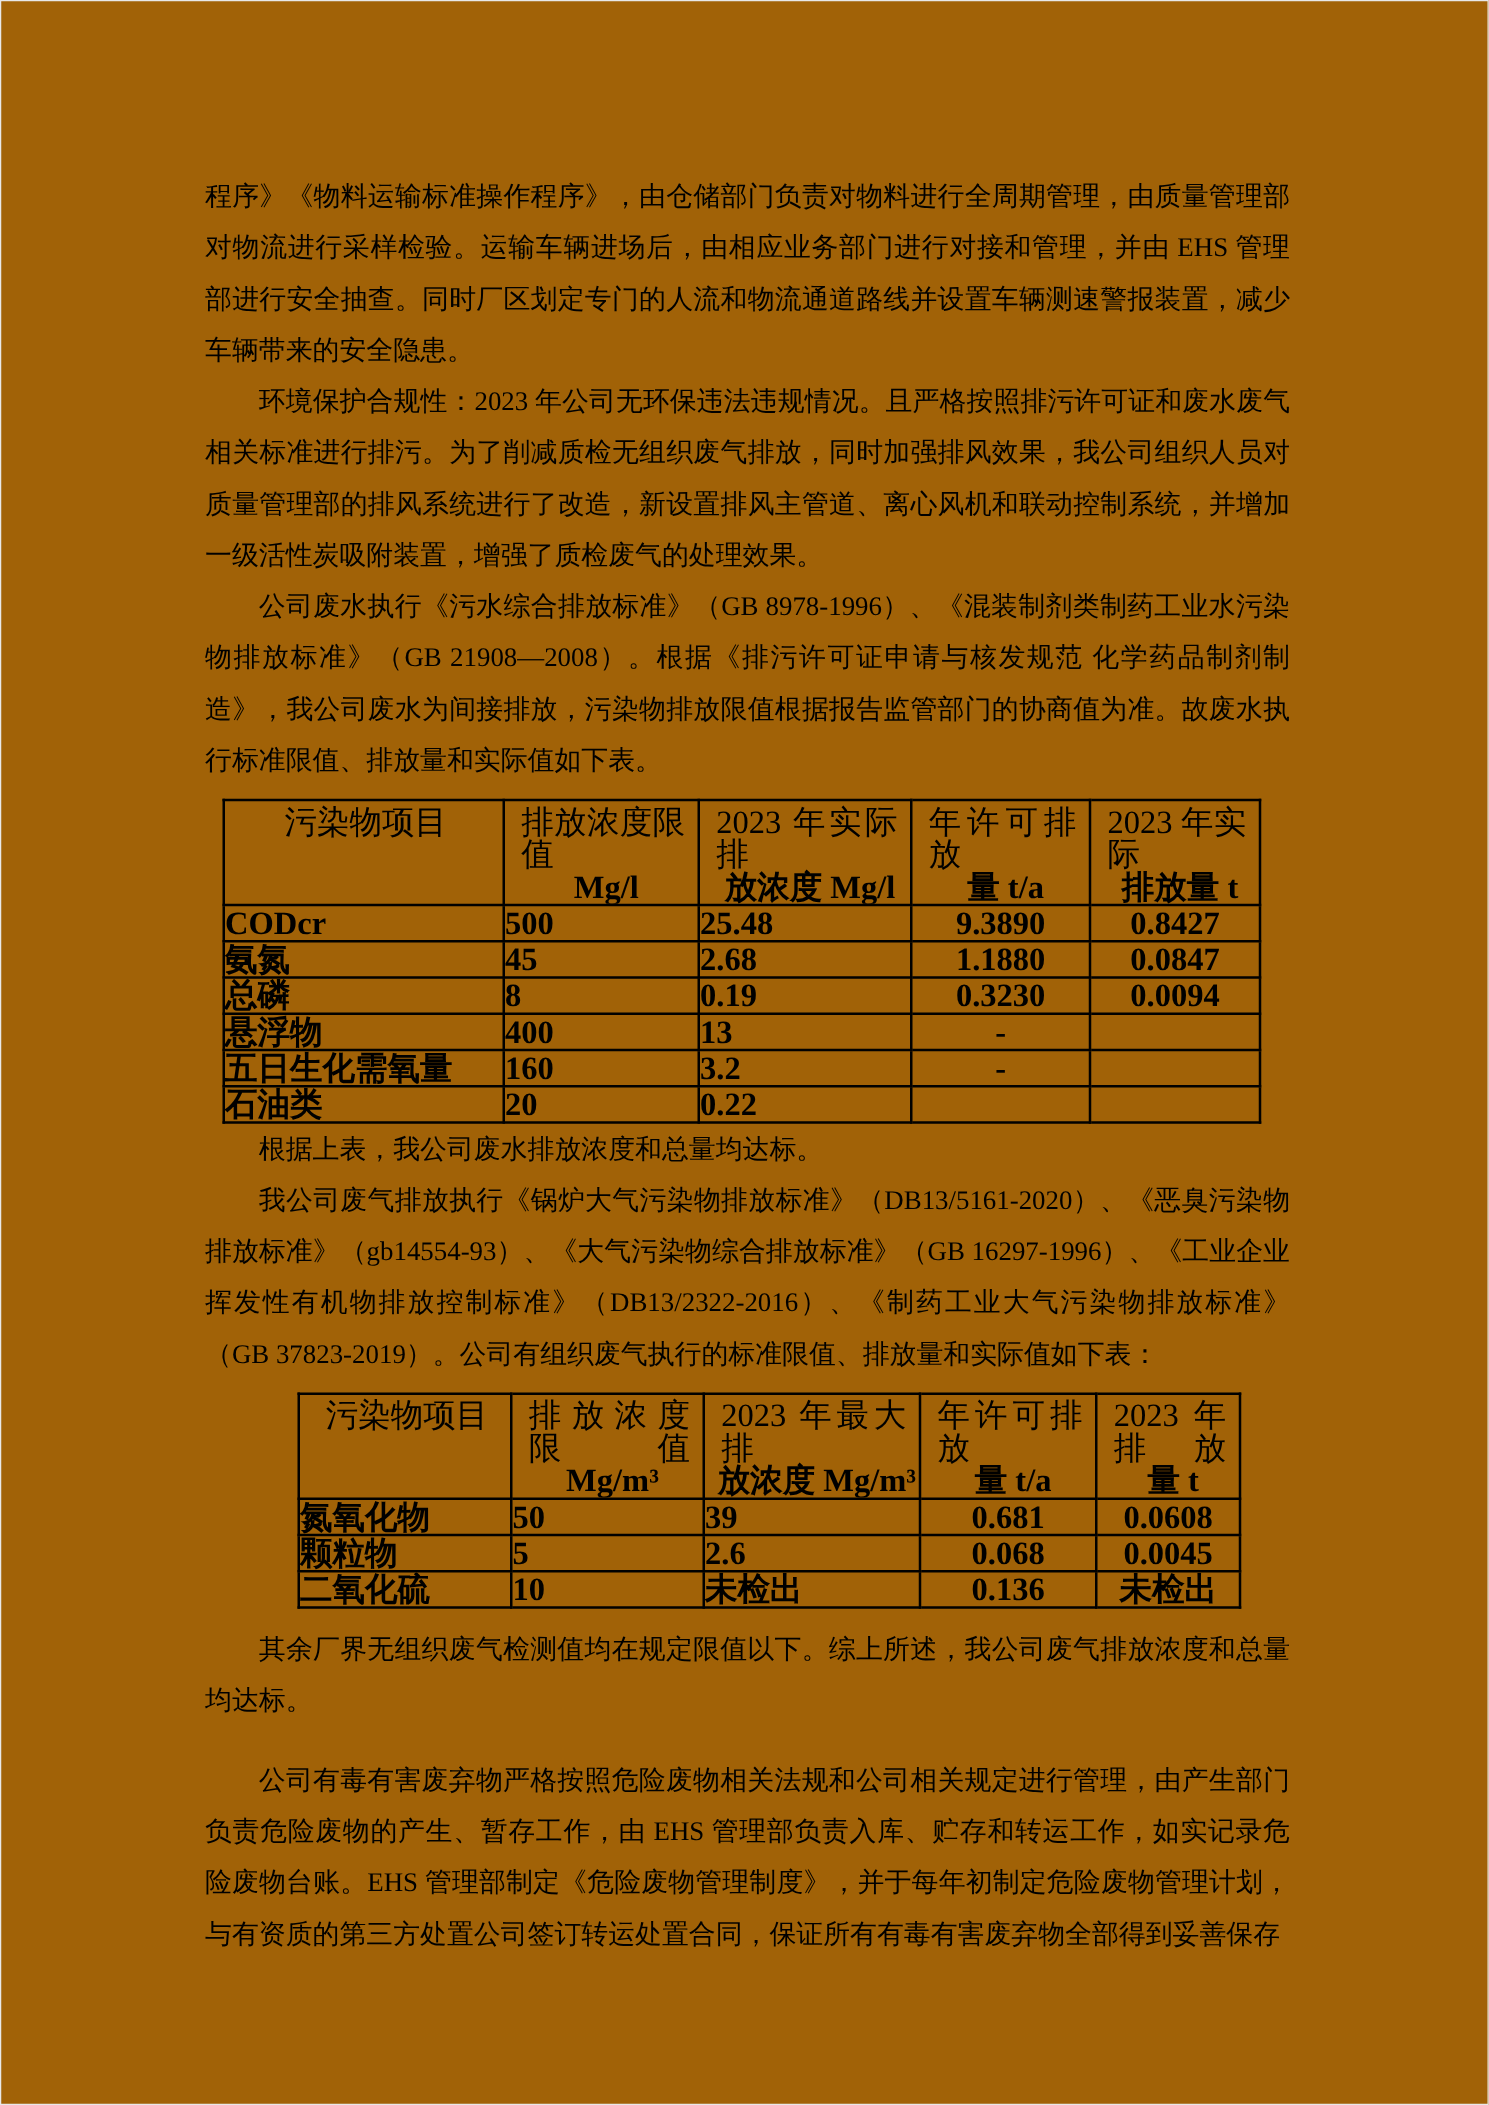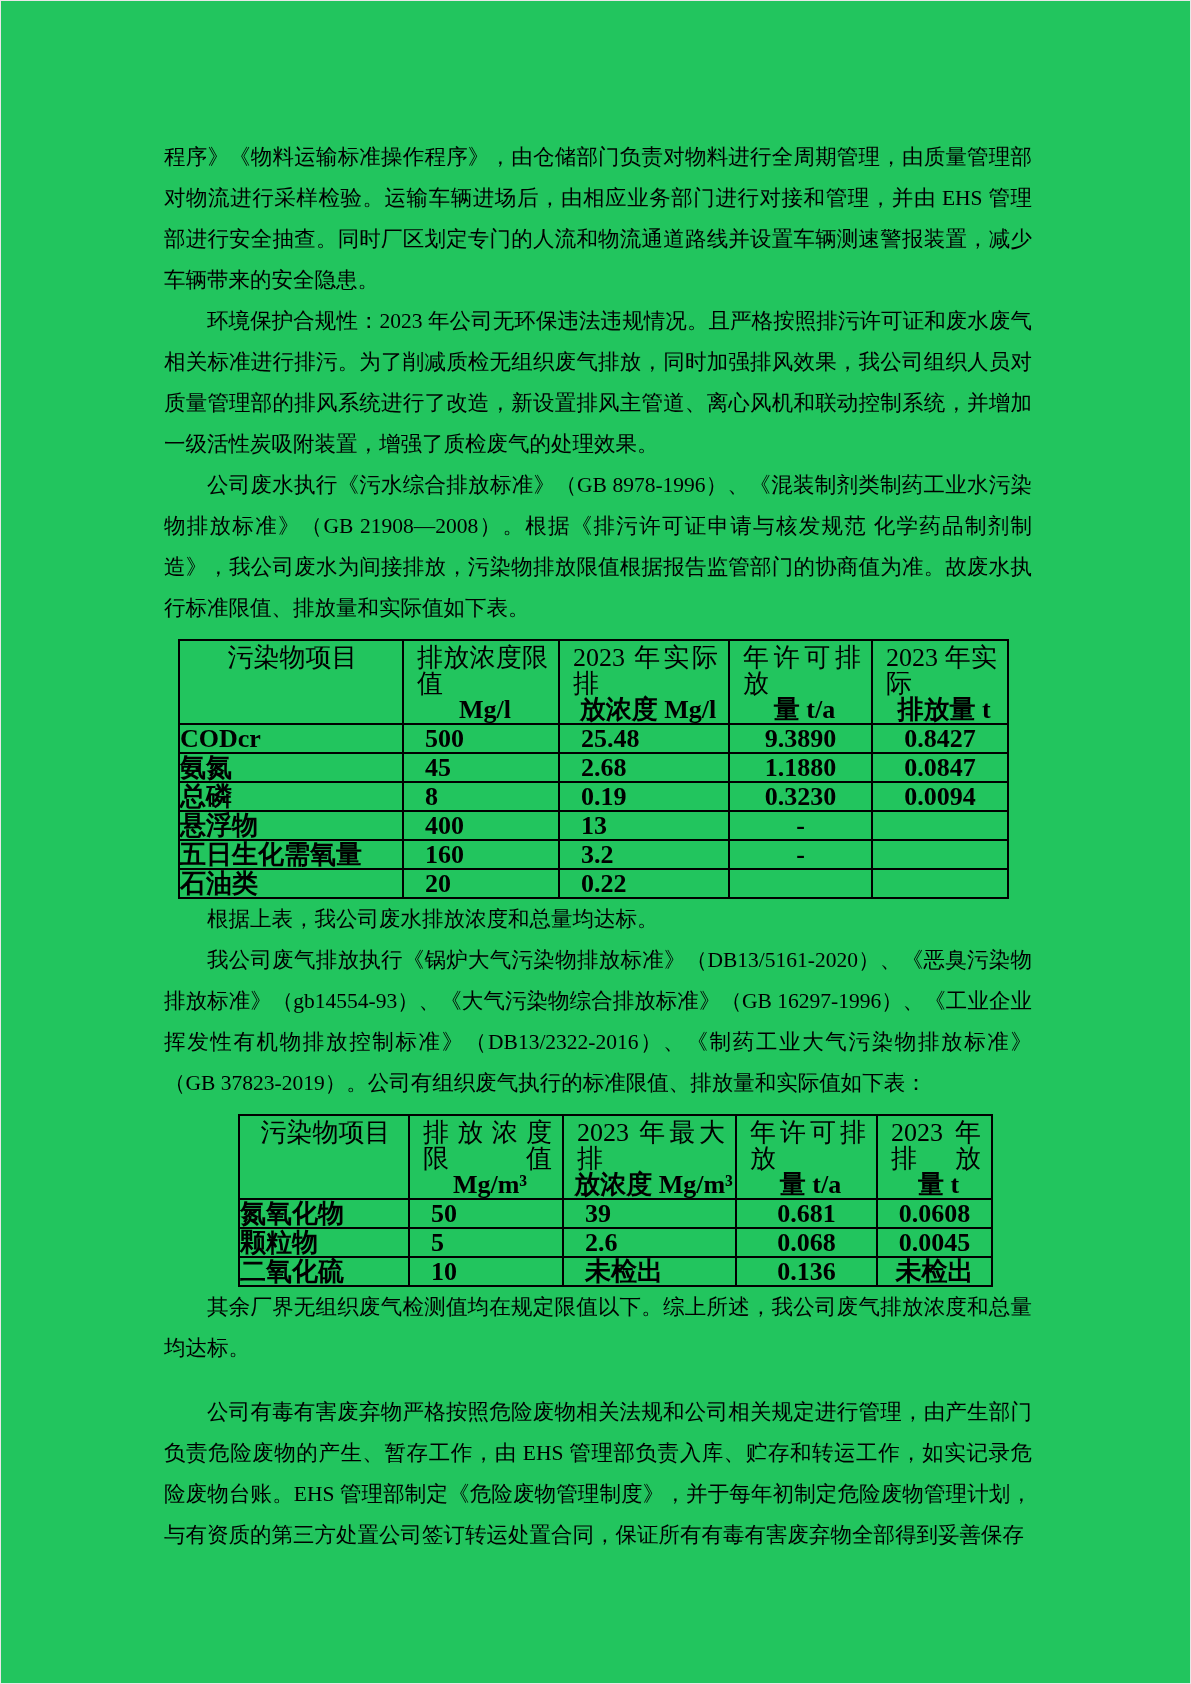--- a/index.html
+++ b/index.html
@@ -1,52 +1,52 @@
 <!DOCTYPE html>
 <html><head>
 <meta charset="utf-8">
 <style>
   html,body{margin:0;padding:0;background:#fff;}
   .page{
-    width:1191px;height:1684px;box-sizing:border-box;background:#22c55e;
+    width:1191px;height:1684px;box-sizing:border-box;background:#a16207;
     border:1px solid #e8e8e8;
     font-family:"Liberation Serif","DejaVu Serif",serif;
     color:#000;overflow:hidden;
   }
   .content{
     box-sizing:border-box;
     padding:136px 158px 0 163px;
   }
   .para{
     margin:0;font-size:21.5px;line-height:41px;
     text-align:justify;text-justify:inter-ideograph;
     word-break:break-word;
   }
   .ind{text-indent:2em;}
-  .gap-top-sm{}
+  .gap-top-sm{margin-top:12px;}
   .gap-top-xs{margin-top:23px;}
 
   table.dtable{
     border-collapse:collapse;table-layout:fixed;
     font-size:26px;color:#000;
   }
   table.t1{width:829px;margin:10px 0 0 14px;}
   table.t2{width:753px;margin:10px 0 0 74px;}
   .dtable th,.dtable td{
     border:2px solid #000;padding:0;overflow:hidden;
   }
   .dtable th{
     font-weight:normal;vertical-align:top;height:53px;padding-top:4px;
   }
   .hline1{display:block;line-height:26px;padding:0 10px 0 13px;}
   .hline1.just{text-align:justify;text-align-last:justify;}
   .hline2{display:block;line-height:26px;padding-left:8px;font-weight:600;}
   .dtable td{height:27px;vertical-align:middle;line-height:27px;}
   .dtable td.c1{text-align:left;font-weight:bold;}
-  .dtable td.c2,.dtable td.c3{padding-left:21px;text-align:left;font-weight:600;}
+  .dtable td.c2,.dtable td.c3{text-align:left;font-weight:600;}
   .dtable td.c4,.dtable td.c5{text-align:center;font-weight:600;}
 </style>
 </head>
 <body>
 
 <div class="page">
   <div class="content">
 
     <p class="para">程序》《物料运输标准操作程序》，由仓储部门负责对物料进行全周期管理，由质量管理部对物流进行采样检验。运输车辆进场后，由相应业务部门进行对接和管理，并由 EHS 管理部进行安全抽查。同时厂区划定专门的人流和物流通道路线并设置车辆测速警报装置，减少车辆带来的安全隐患。</p>
     <p class="para ind">环境保护合规性：2023 年公司无环保违法违规情况。且严格按照排污许可证和废水废气相关标准进行排污。为了削减质检无组织废气排放，同时加强排风效果，我公司组织人员对质量管理部的排风系统进行了改造，新设置排风主管道、离心风机和联动控制系统，并增加一级活性炭吸附装置，增强了质检废气的处理效果。</p>

